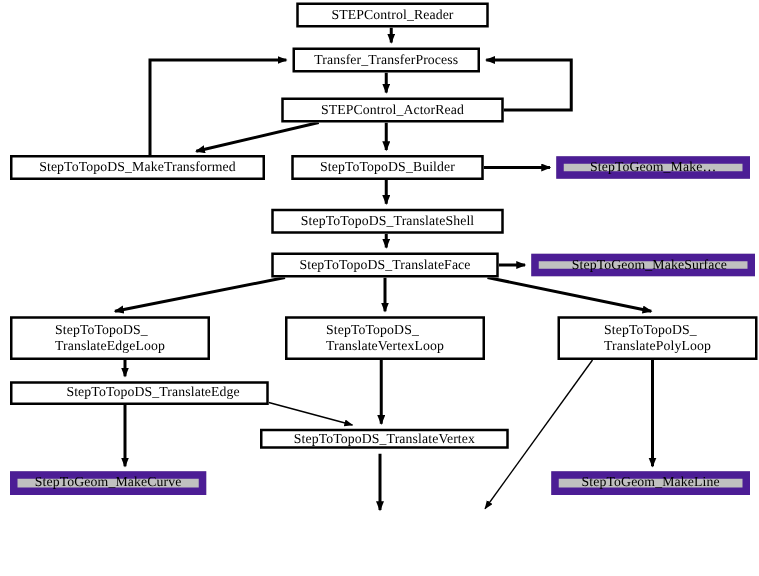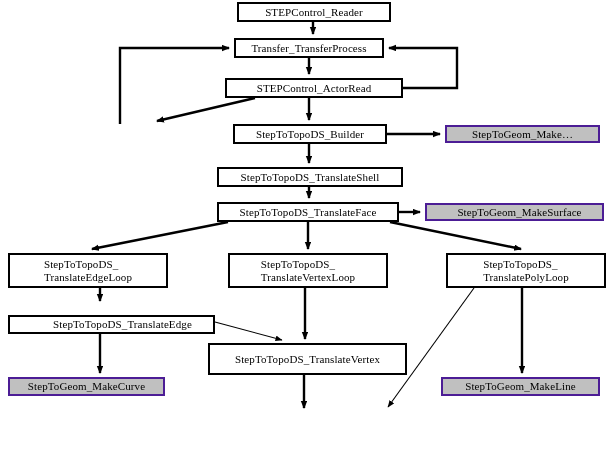--- a/index.html
+++ b/index.html
@@ -25,21 +25,21 @@
     line-height: 1.15;
     color: #000000;
     background: #ffffff;
     border: 2px solid #000000;
     letter-spacing: 0.1px;
     white-space: pre-line;
     padding: 0 2px;
   }
   .node.gray {
     background: #c0c0c0;
-    border: 2px solid #4c1d95;
+    border: 6px solid #4c1d95;
     box-shadow: none;
   }
   #edges {
     position: absolute;
     left: 0;
     top: 0;
     width: 607px;
     height: 461px;
     pointer-events: none;
   }
@@ -102,29 +102,30 @@
 
       <path d="M215,322 L282,340" marker-end="url(#ah-thin)"></path>
 
       <path d="M474,288 L388,407" marker-end="url(#ah-thin)"></path>
     </g>
   </svg>
 
   <div class="node" style="left:237px;top:2px;width:154px;height:20px;">STEPControl_Reader</div>
   <div class="node" style="left:234px;top:38px;width:150px;height:20px;">Transfer_TransferProcess</div>
   <div class="node" style="left:225px;top:78px;width:178px;height:20px;">STEPControl_ActorRead</div>
+  <div class="node" style="left:8px;top:124px;width:204px;height:20px;">StepToTopoDS_MakeTransformed</div>
   <div class="node" style="left:233px;top:124px;width:154px;height:20px;">StepToTopoDS_Builder</div>
   <div class="node gray" style="left:445px;top:125px;width:155px;height:18px;">StepToGeom_Make…</div>
   <div class="node" style="left:217px;top:202px;width:182px;height:20px;">StepToTopoDS_TranslateFace</div>
   <div class="node" style="left:217px;top:167px;width:186px;height:20px;">StepToTopoDS_TranslateShell</div>
   <div class="node gray" style="left:425px;top:203px;width:179px;height:18px;padding-left:12px;">StepToGeom_MakeSurface</div>
   <div class="node" style="left:8px;top:253px;width:160px;height:35px;">StepToTopoDS_
 TranslateEdgeLoop</div>
   <div class="node" style="left:228px;top:253px;width:160px;height:35px;">StepToTopoDS_
 TranslateVertexLoop</div>
   <div class="node" style="left:446px;top:253px;width:160px;height:35px;">StepToTopoDS_
 TranslatePolyLoop</div>
-  <div class="node" style="left:8px;top:315px;width:207px;height:19px;padding-left:24px;">StepToTopoDS_TranslateEdge</div>
-  <div class="node" style="left:208px;top:343px;width:199px;height:32px;">StepToTopoDS_TranslateVertex</div>
+  <div class="node" style="left:8px;top:305px;width:207px;height:19px;padding-left:24px;">StepToTopoDS_TranslateEdge</div>
+  <div class="node" style="left:208px;top:343px;width:199px;height:16px;">StepToTopoDS_TranslateVertex</div>
   <div class="node gray" style="left:8px;top:377px;width:157px;height:19px;">StepToGeom_MakeCurve</div>
   <div class="node gray" style="left:441px;top:377px;width:159px;height:19px;">StepToGeom_MakeLine</div>
 
 </div>
 
 </body></html>

